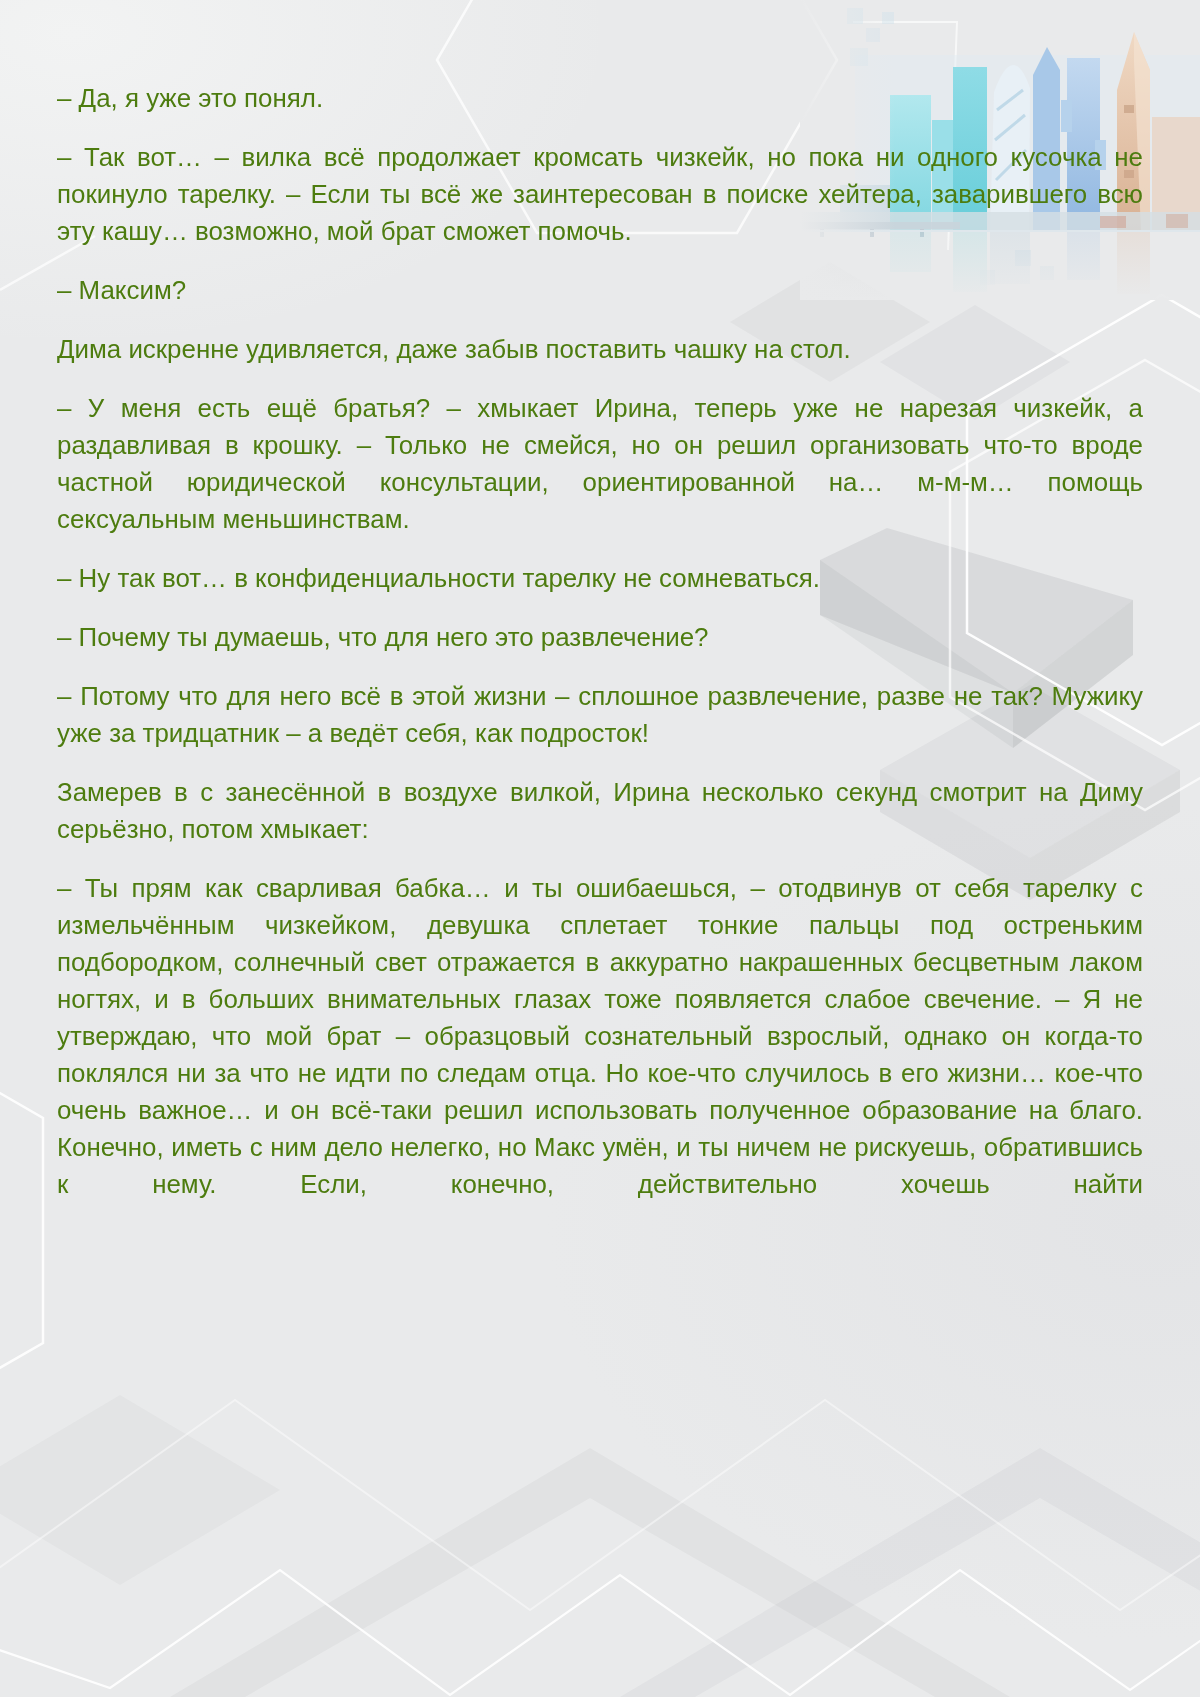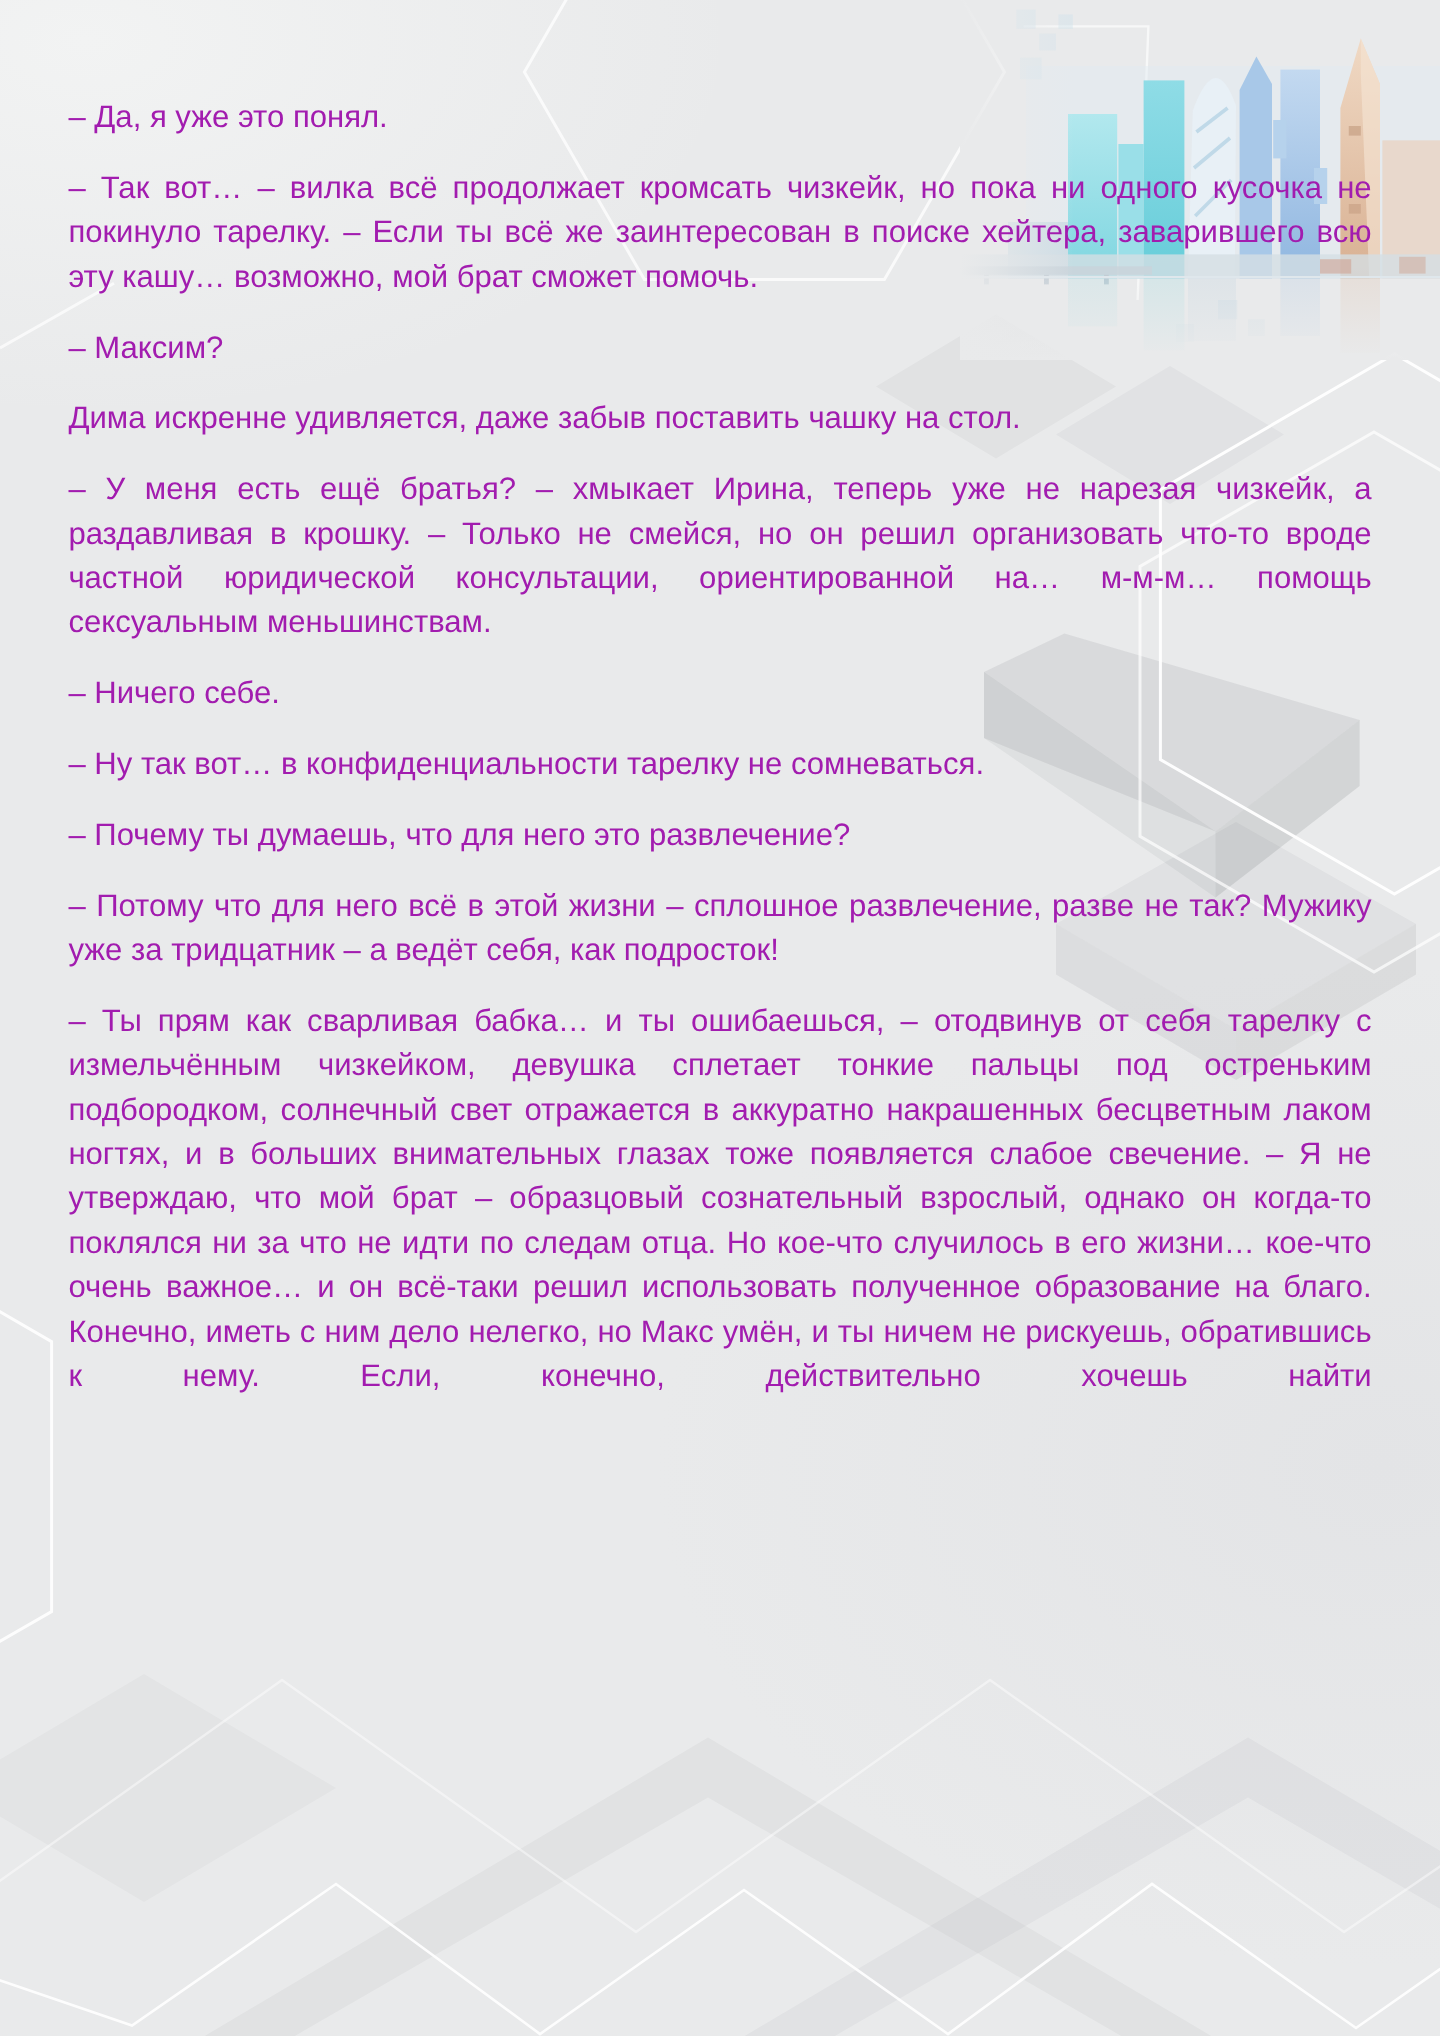--- a/index.html
+++ b/index.html
@@ -15,21 +15,21 @@
   }
   .bg-pattern, .skyline { position: absolute; pointer-events: none; }
   .bg-pattern { top: 0; left: 0; }
   .skyline { top: 0; right: 0; }
   .text-block {
     position: absolute;
     left: 0; top: 0;
     width: 1200px;
     padding: 80px 57px 0 57px;
     box-sizing: border-box;
-    color: #a21caf;
+    color: #4d7c0f;
   }
   .text-block p {
     margin: 0 0 22px 0;
     font-size: 25.9px;
     line-height: 37px;
     text-align: justify;
     letter-spacing: 0;
   }
   .text-block p.fill-last { text-align-last: justify; }
 </style>
@@ -151,18 +151,18 @@
 
   <rect x="0" y="0" width="95" height="300" fill="url(#fadeLeft)"></rect>
 </svg>
 
 <main class="text-block">
   <p>– Да, я уже это понял.</p>
   <p>– Так вот… – вилка всё продолжает кромсать чизкейк, но пока ни одного кусочка не покинуло тарелку. – Если ты всё же заинтересован в поиске хейтера, заварившего всю эту кашу… возможно, мой брат сможет помочь.</p>
   <p>– Максим?</p>
   <p>Дима искренне удивляется, даже забыв поставить чашку на стол.</p>
   <p>– У меня есть ещё братья? – хмыкает Ирина, теперь уже не нарезая чизкейк, а раздавливая в крошку. – Только не смейся, но он решил организовать что-то вроде частной юридической консультации, ориентированной на… м-м-м… помощь сексуальным меньшинствам.</p>
-  <p>– Ничего себе.</p>
   <p>– Ну так вот… в конфиденциальности тарелку не сомневаться.</p>
   <p>– Почему ты думаешь, что для него это развлечение?</p>
   <p>– Потому что для него всё в этой жизни – сплошное развлечение, разве не так? Мужику уже за тридцатник – а ведёт себя, как подросток!</p>
+  <p>Замерев в с занесённой в воздухе вилкой, Ирина несколько секунд смотрит на Диму серьёзно, потом хмыкает:</p>
   <p class="fill-last">– Ты прям как сварливая бабка… и ты ошибаешься, – отодвинув от себя тарелку с измельчённым чизкейком, девушка сплетает тонкие пальцы под остреньким подбородком, солнечный свет отражается в аккуратно накрашенных бесцветным лаком ногтях, и в больших внимательных глазах тоже появляется слабое свечение. – Я не утверждаю, что мой брат – образцовый сознательный взрослый, однако он когда-то поклялся ни за что не идти по следам отца. Но кое-что случилось в его жизни… кое-что очень важное… и он всё-таки решил использовать полученное образование на благо. Конечно, иметь с ним дело нелегко, но Макс умён, и ты ничем не рискуешь, обратившись к нему. Если, конечно, действительно хочешь найти</p>
 </main>
 
 </body></html>

